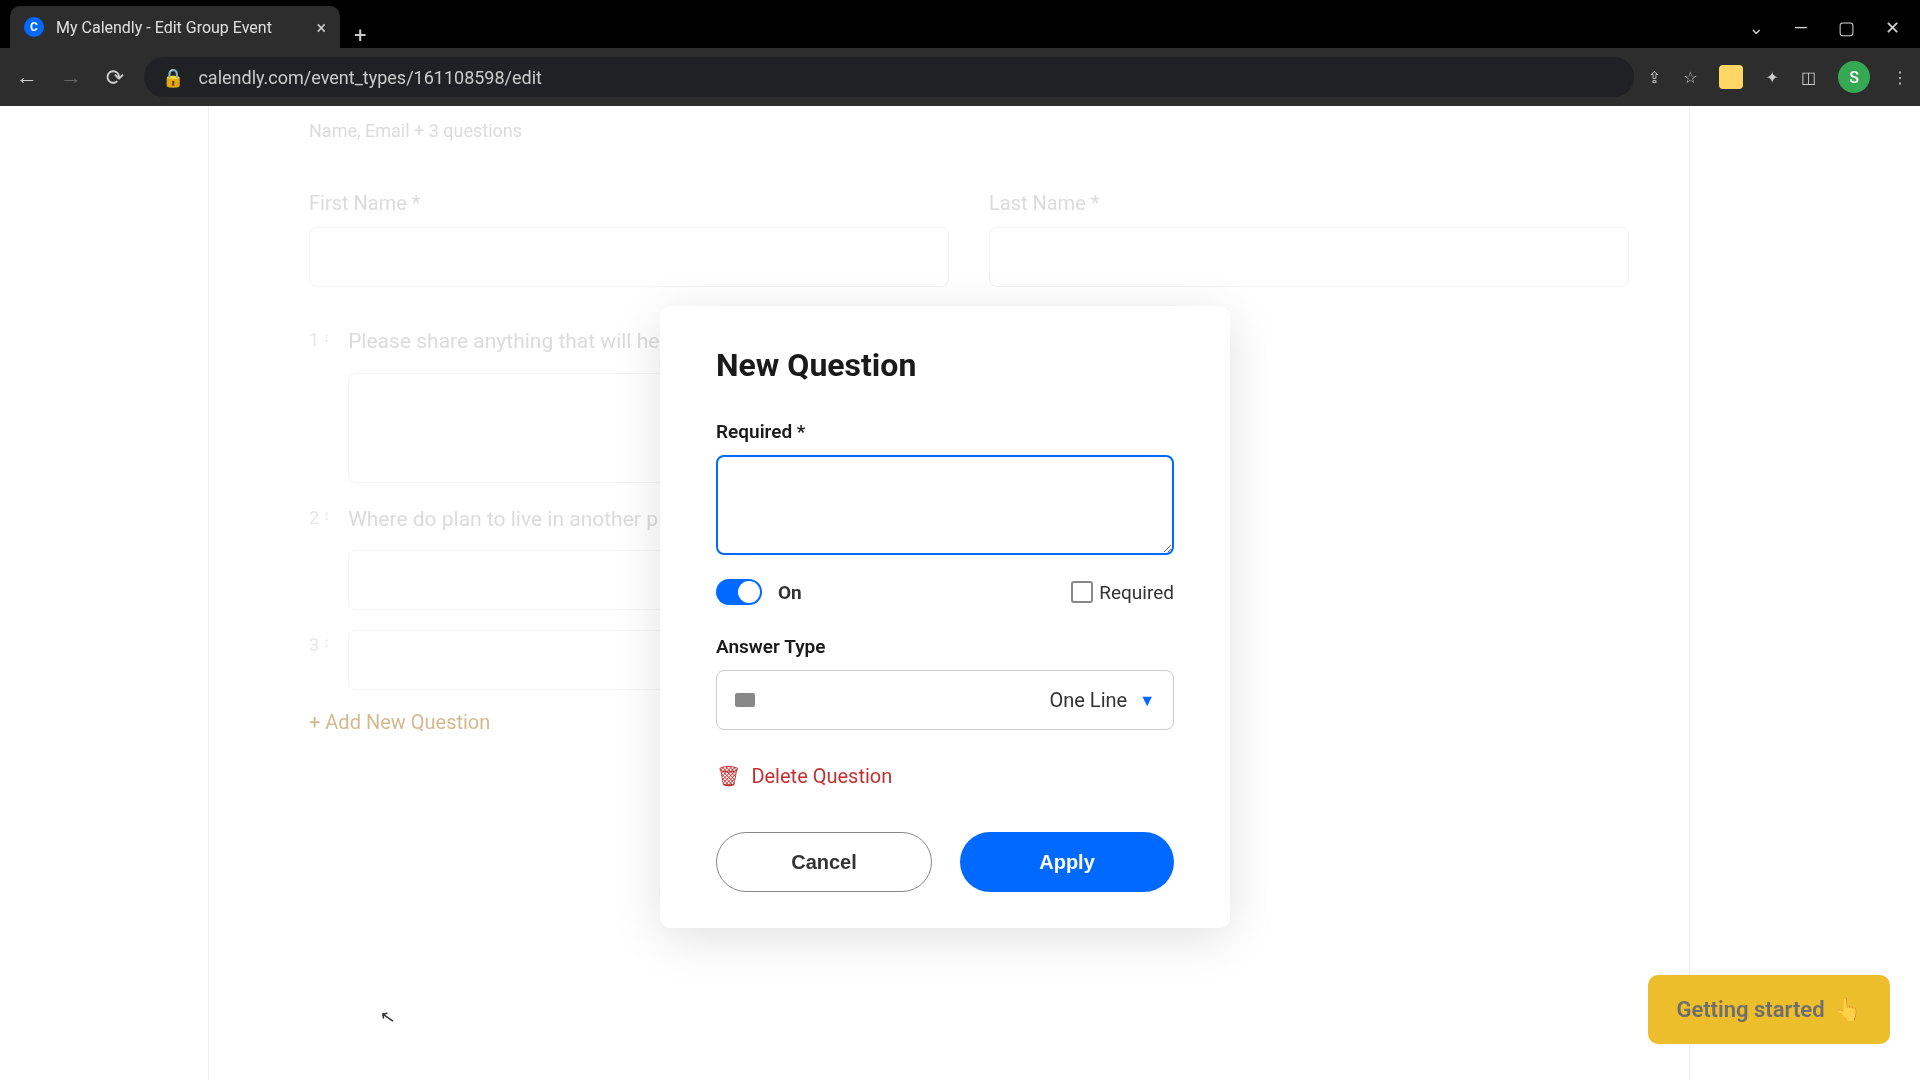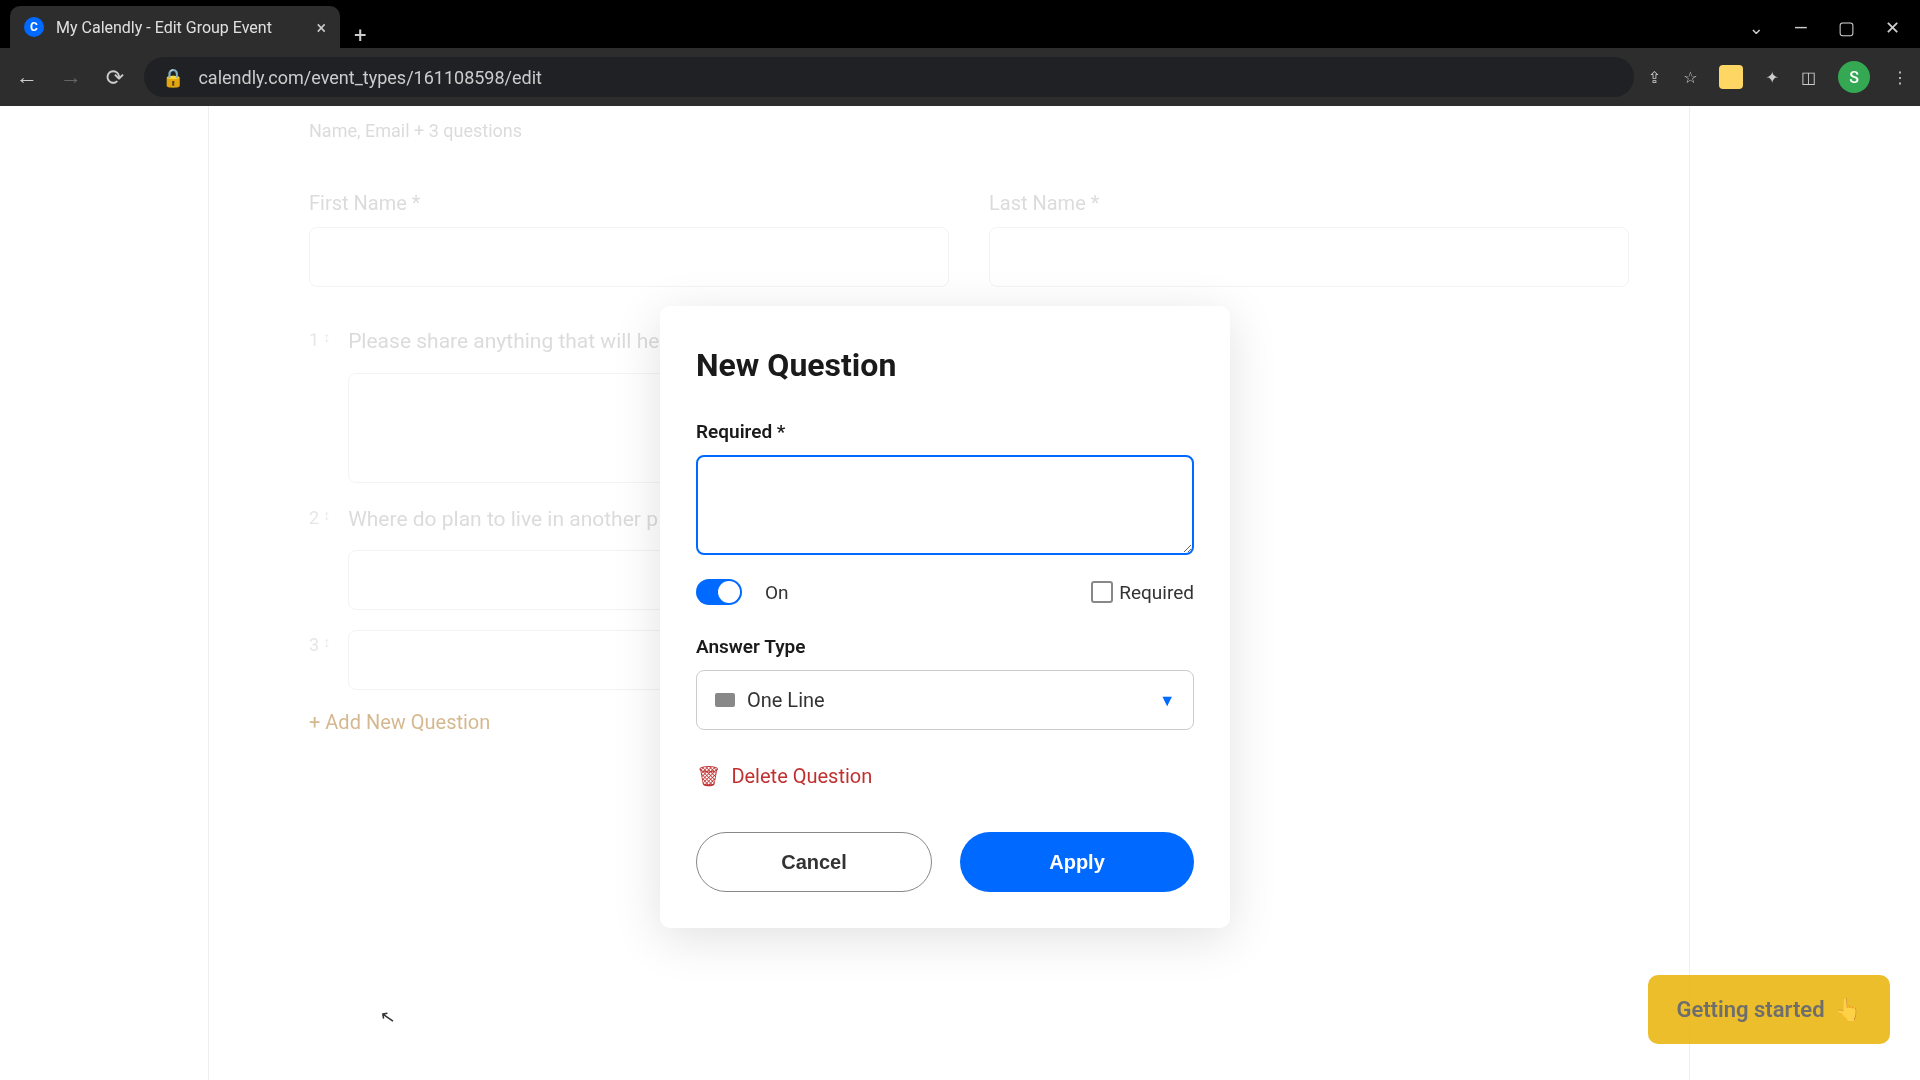--- a/index.html
+++ b/index.html
@@ -161,21 +161,21 @@
 
 
 .modal {
   position: absolute;
   left: 660px;
   top: 200px;
   width: 570px;
   background: #fff;
   border-radius: 10px;
   box-shadow: 0 10px 50px rgba(0,0,0,0.12);
-  padding: 40px 36px 36px;
+  padding: 40px 56px 36px;
 }
 .modal h2 {
   font-size: 32px;
   font-weight: 700;
   color: #1a1a1a;
   margin-bottom: 36px;
 }
 .modal-label {
   font-size: 19px;
   font-weight: 600;
@@ -194,21 +194,21 @@
   outline: none;
   font-family: inherit;
 }
 .modal-row {
   display: flex;
   justify-content: space-between;
   align-items: center;
   margin-top: 20px;
   margin-bottom: 30px;
 }
-.toggle-group { display: flex; align-items: center; gap: 23px; }
+.toggle-group { display: flex; align-items: center; gap: 16px; font-weight: bold; }
 .toggle {
   width: 46px; height: 26px;
   background: #0069ff;
   border-radius: 14px;
   position: relative;
   cursor: pointer;
 }
 .toggle::after {
   content: '';
   position: absolute;
@@ -234,21 +234,21 @@
   padding: 0 18px;
   gap: 12px;
   cursor: pointer;
   margin-top: 12px;
 }
 .select-icon {
   width: 20px; height: 14px;
   background: #888;
   border-radius: 2px;
 }
-.select-text { flex: 1; font-size: 20px; color: #333; }
+.select-text { flex: 1; font-size: 20px; color: #333; text-align: right; }
 .select-chevron { color: #0069ff; font-size: 16px; }
 .delete-link {
   display: flex;
   align-items: center;
   gap: 10px;
   color: #c03030;
   font-size: 20px;
   margin-top: 34px;
   cursor: pointer;
 }

